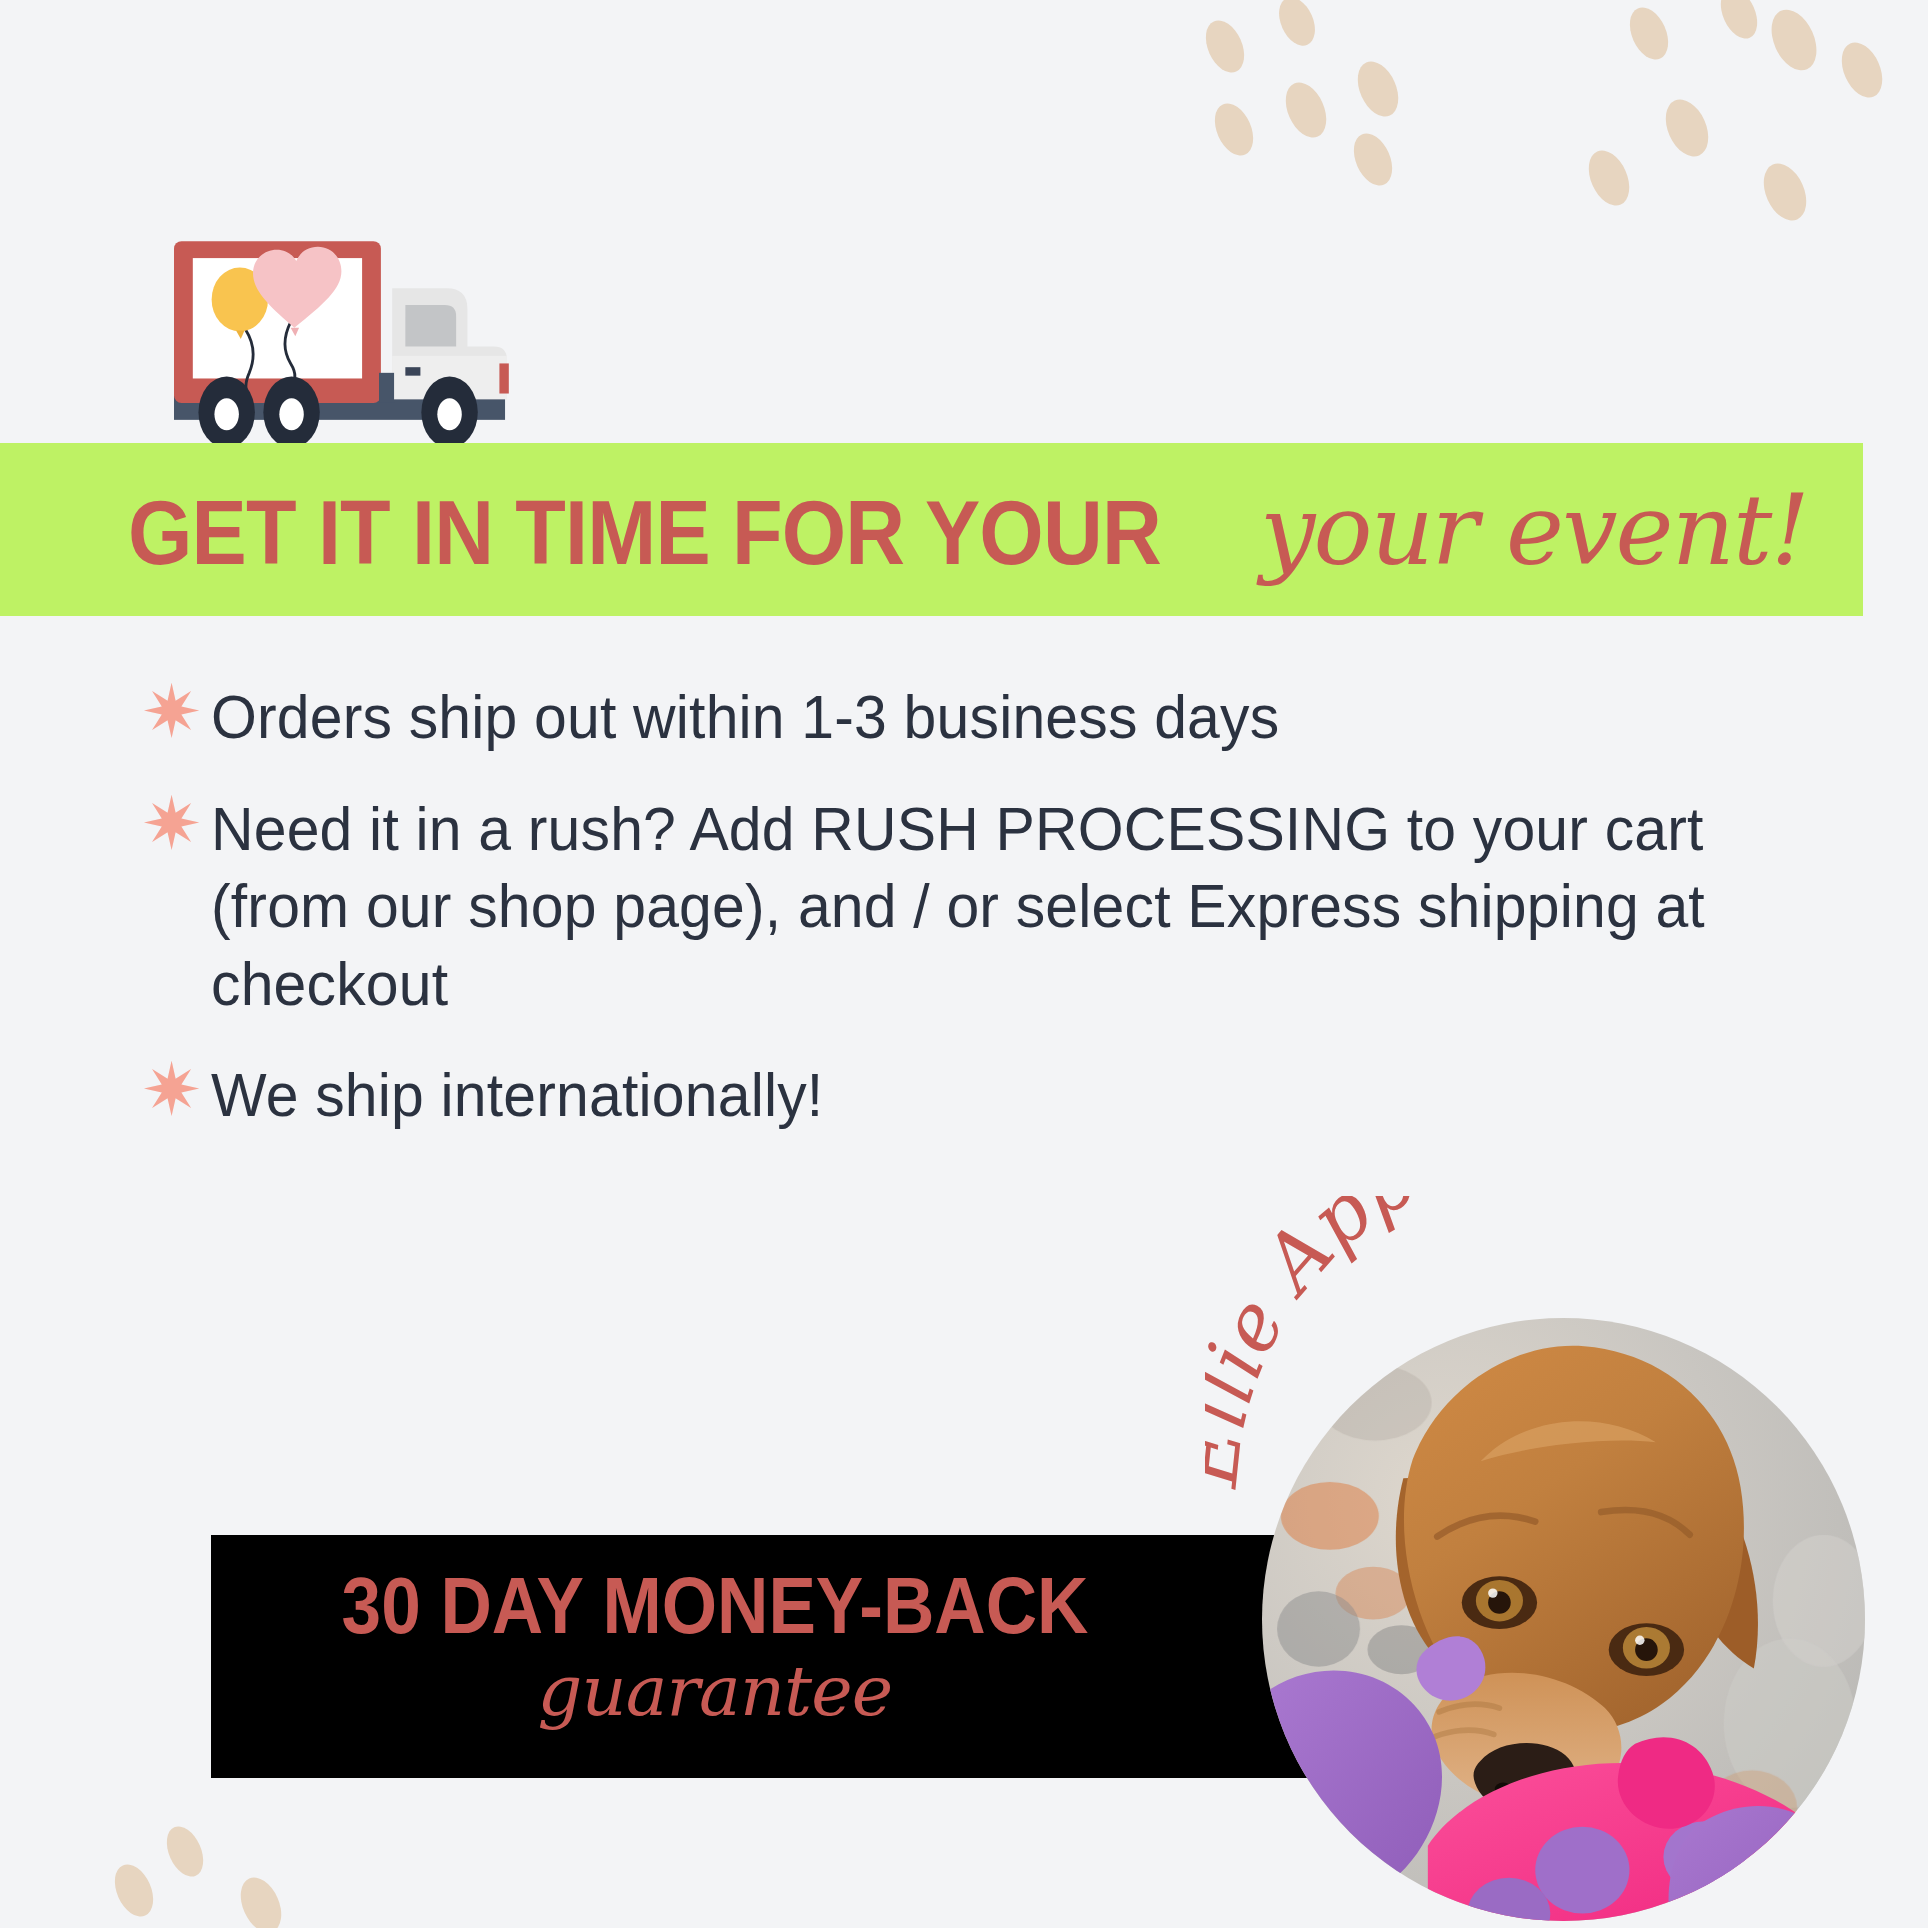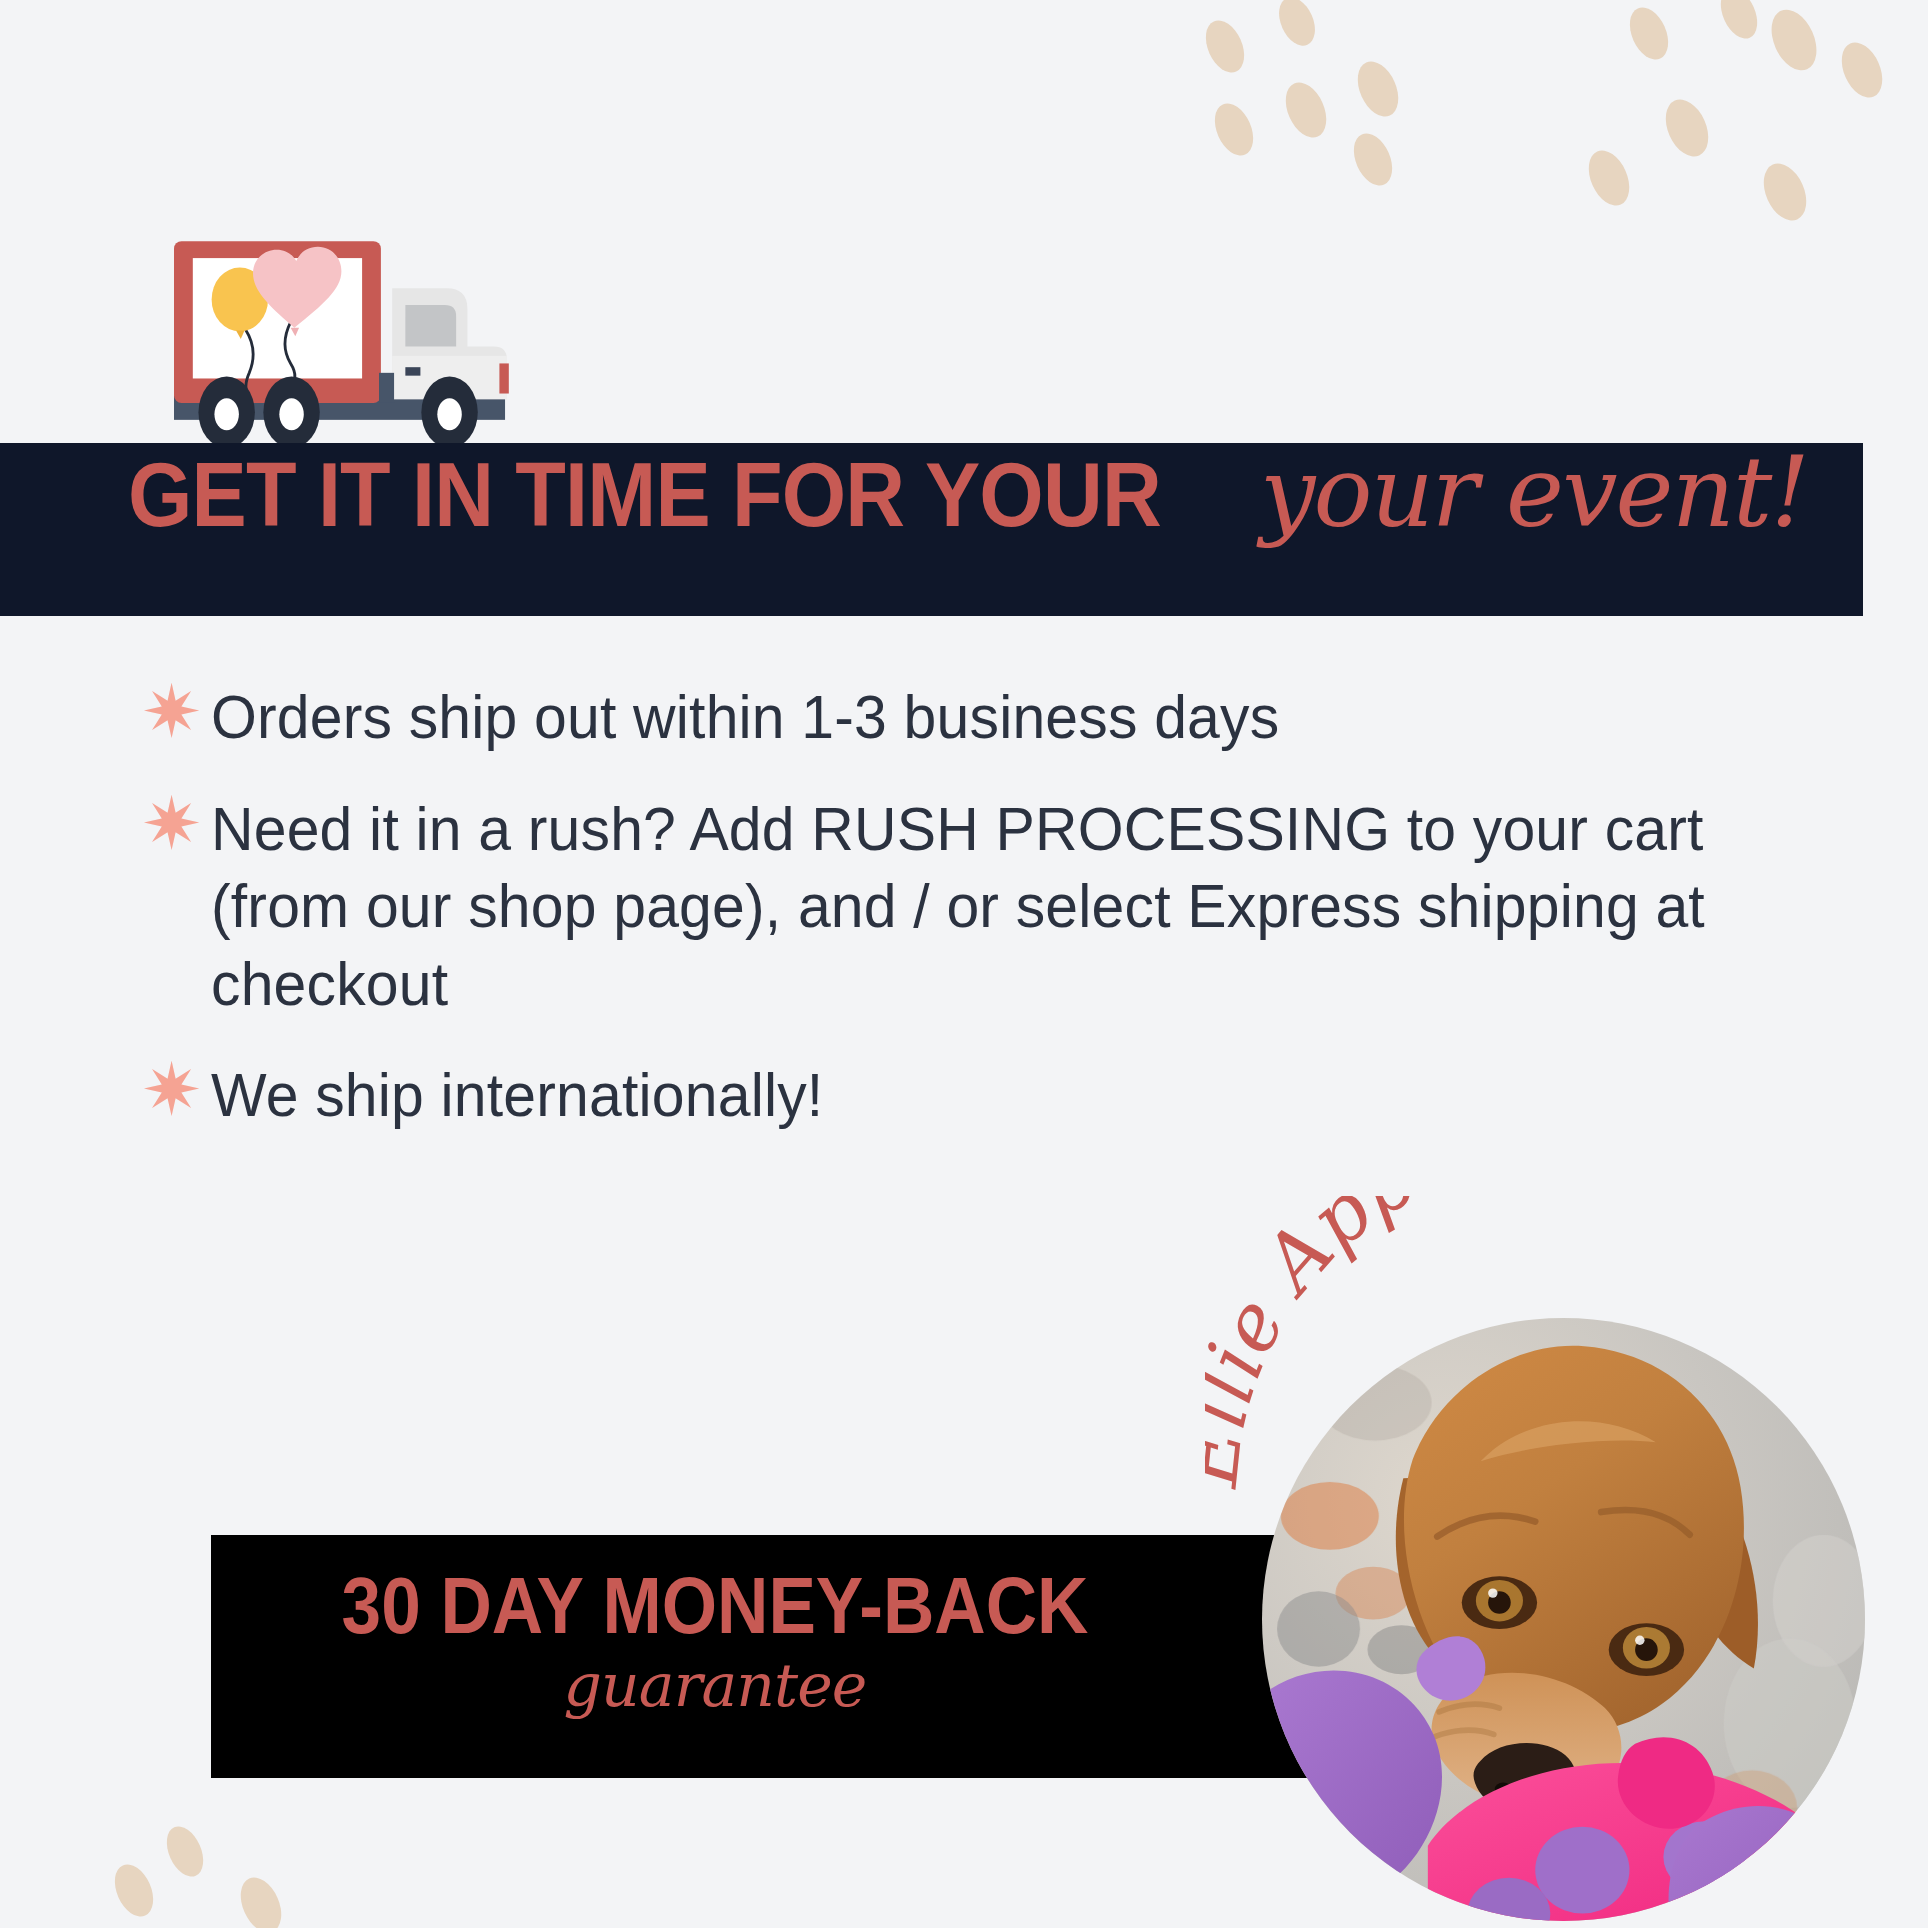--- a/index.html
+++ b/index.html
@@ -33,23 +33,23 @@
     height: 245px;
   }
 
   
   #headline-banner {
     position: absolute;
     left: 0;
     top: 443px;
     width: 1863px;
     height: 173px;
-    background: #0f172a;
+    background: #bef264;
     display: flex;
-    align-items: flex-start;
+    align-items: center;
     overflow: hidden;
   }
   #headline-text {
     white-space: nowrap;
     padding-left: 128px;
     line-height: 1;
   }
   .headline-strong {
     font-family: "Liberation Sans Narrow", "Liberation Sans", sans-serif;
     font-weight: bold;
@@ -127,21 +127,21 @@
     white-space: nowrap;
   }
   #guarantee-line2 {
     position: absolute;
     left: 0;
     top: 115px;
     width: 1008px;
     text-align: center;
     font-family: "DejaVu Serif", serif;
     font-style: italic;
-    font-size: 60px;
+    font-size: 70px;
     color: #c75a54;
     letter-spacing: -0.9px;
     white-space: nowrap;
   }
 
   
   #dog-photo {
     position: absolute;
     left: 1262px;
     top: 1318px;

